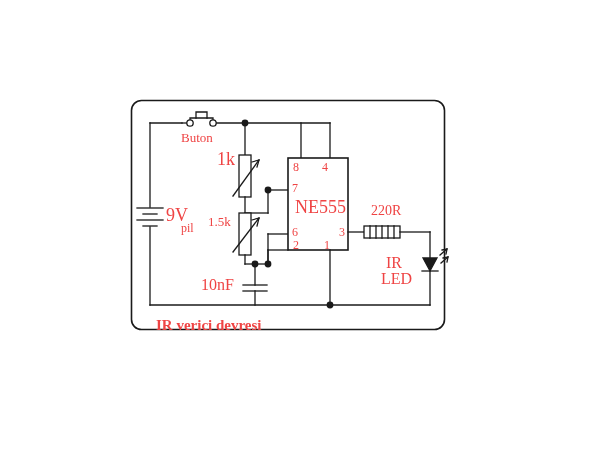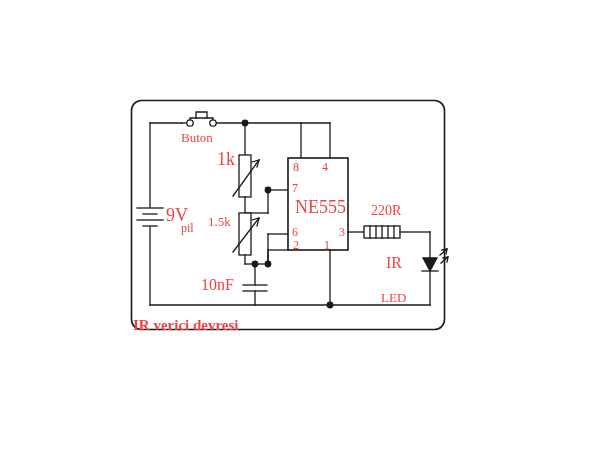--- a/index.html
+++ b/index.html
@@ -138,27 +138,27 @@
 
   <div class="lbl" style="left:217px; top:150px; font-size:18px;">1k</div>
 
   <div class="lbl" style="left:208px; top:215px; font-size:13px;">1.5k</div>
 
   <div class="lbl" style="left:201px; top:277px; font-size:16px;">10nF</div>
 
   <div class="lbl" style="left:371px; top:204px; font-size:14px;">220R</div>
 
   <div class="lbl" style="left:386px; top:255px; font-size:16px;">IR</div>
-  <div class="lbl" style="left:381px; top:271px; font-size:13px;margin-top:20px;">LED</div>
+  <div class="lbl" style="left:381px; top:271px; font-size:16px;">LED</div>
 
   <div class="lbl" style="left:295px; top:198px; font-size:18px;">NE555</div>
 
   <div class="lbl" style="left:293px; top:161px; font-size:12px;">8</div>
   <div class="lbl" style="left:322px; top:161px; font-size:12px;">4</div>
   <div class="lbl" style="left:292px; top:182px; font-size:12px;">7</div>
   <div class="lbl" style="left:292px; top:226px; font-size:12px;">6</div>
   <div class="lbl" style="left:293px; top:239px; font-size:12px;">2</div>
   <div class="lbl" style="left:324px; top:239px; font-size:12px;">1</div>
   <div class="lbl" style="left:339px; top:226px; font-size:12px;">3</div>
 
-  <div class="lbl lbl-bold" style="left:133px; top:318px; font-size:15px;">IR verici devresi</div>
+  <div class="lbl lbl-bold" style="left:156px; top:318px; font-size:15px;">IR verici devresi</div>
 
 </div>
 
 </body></html>

